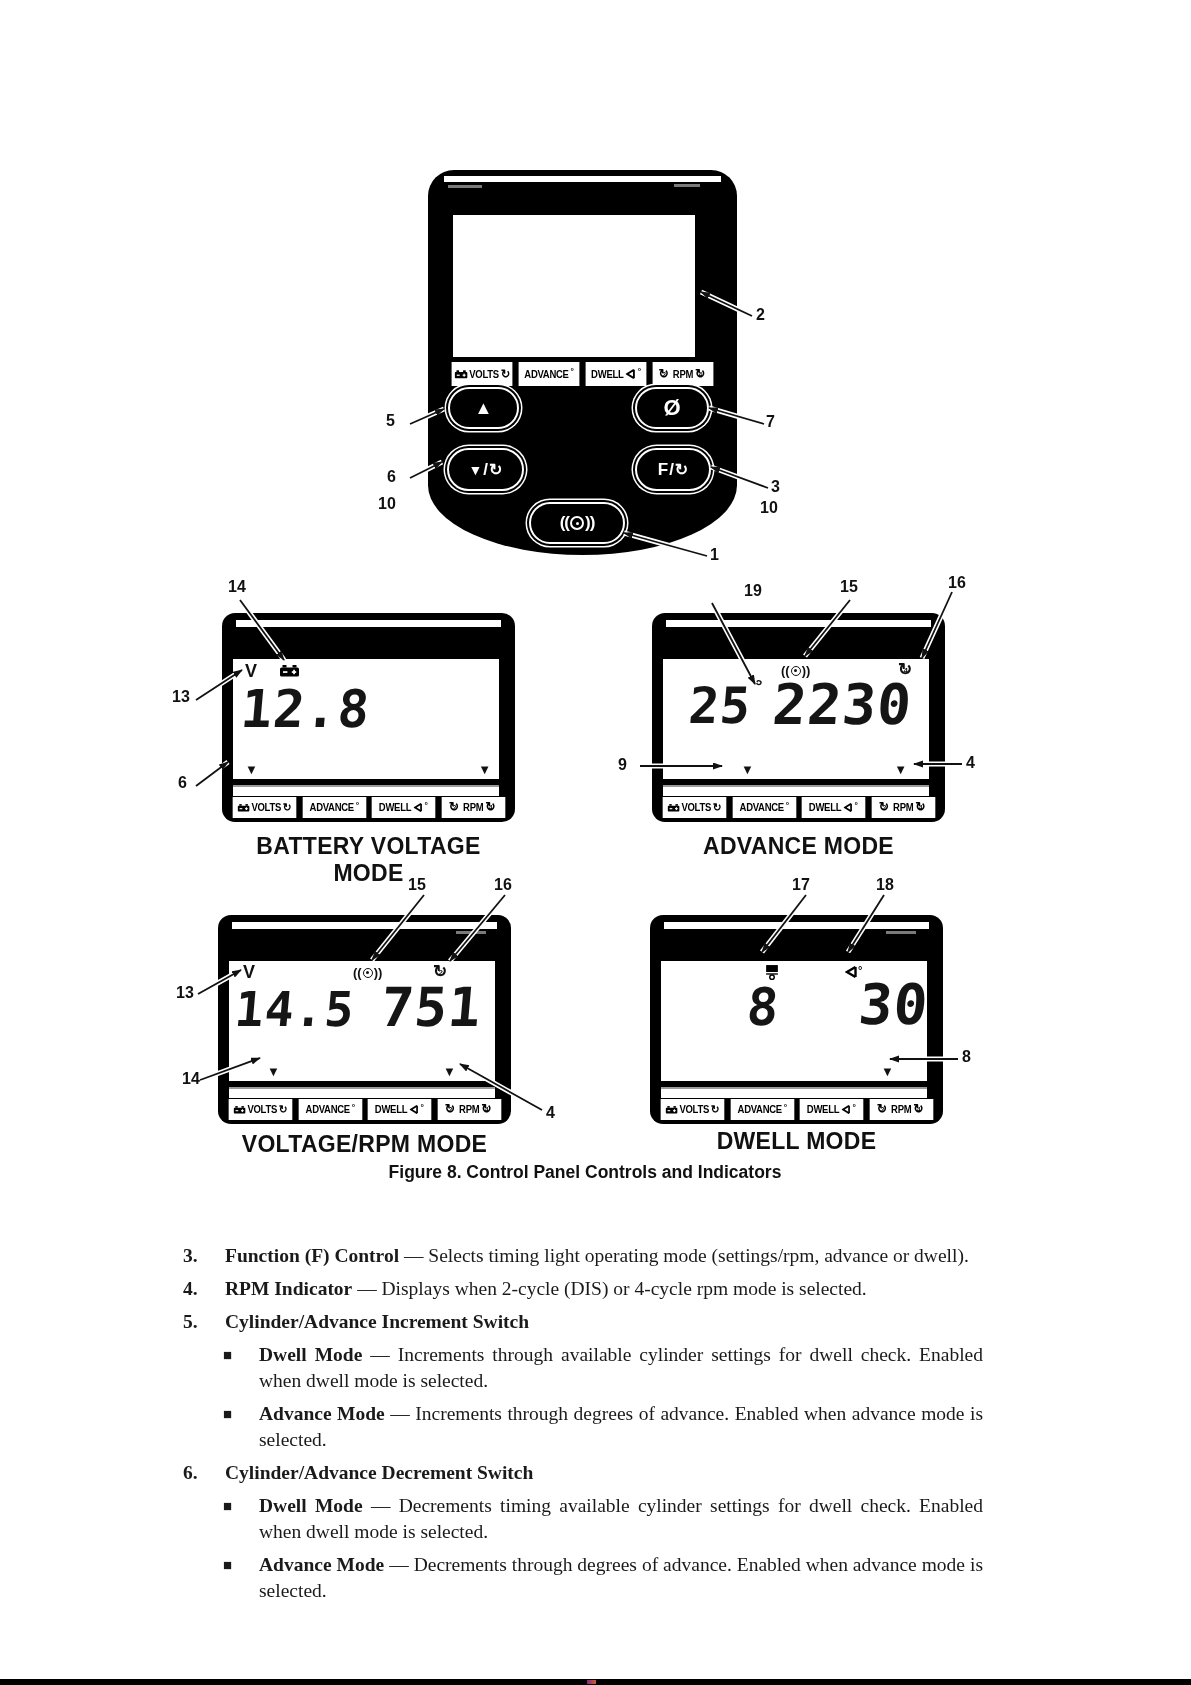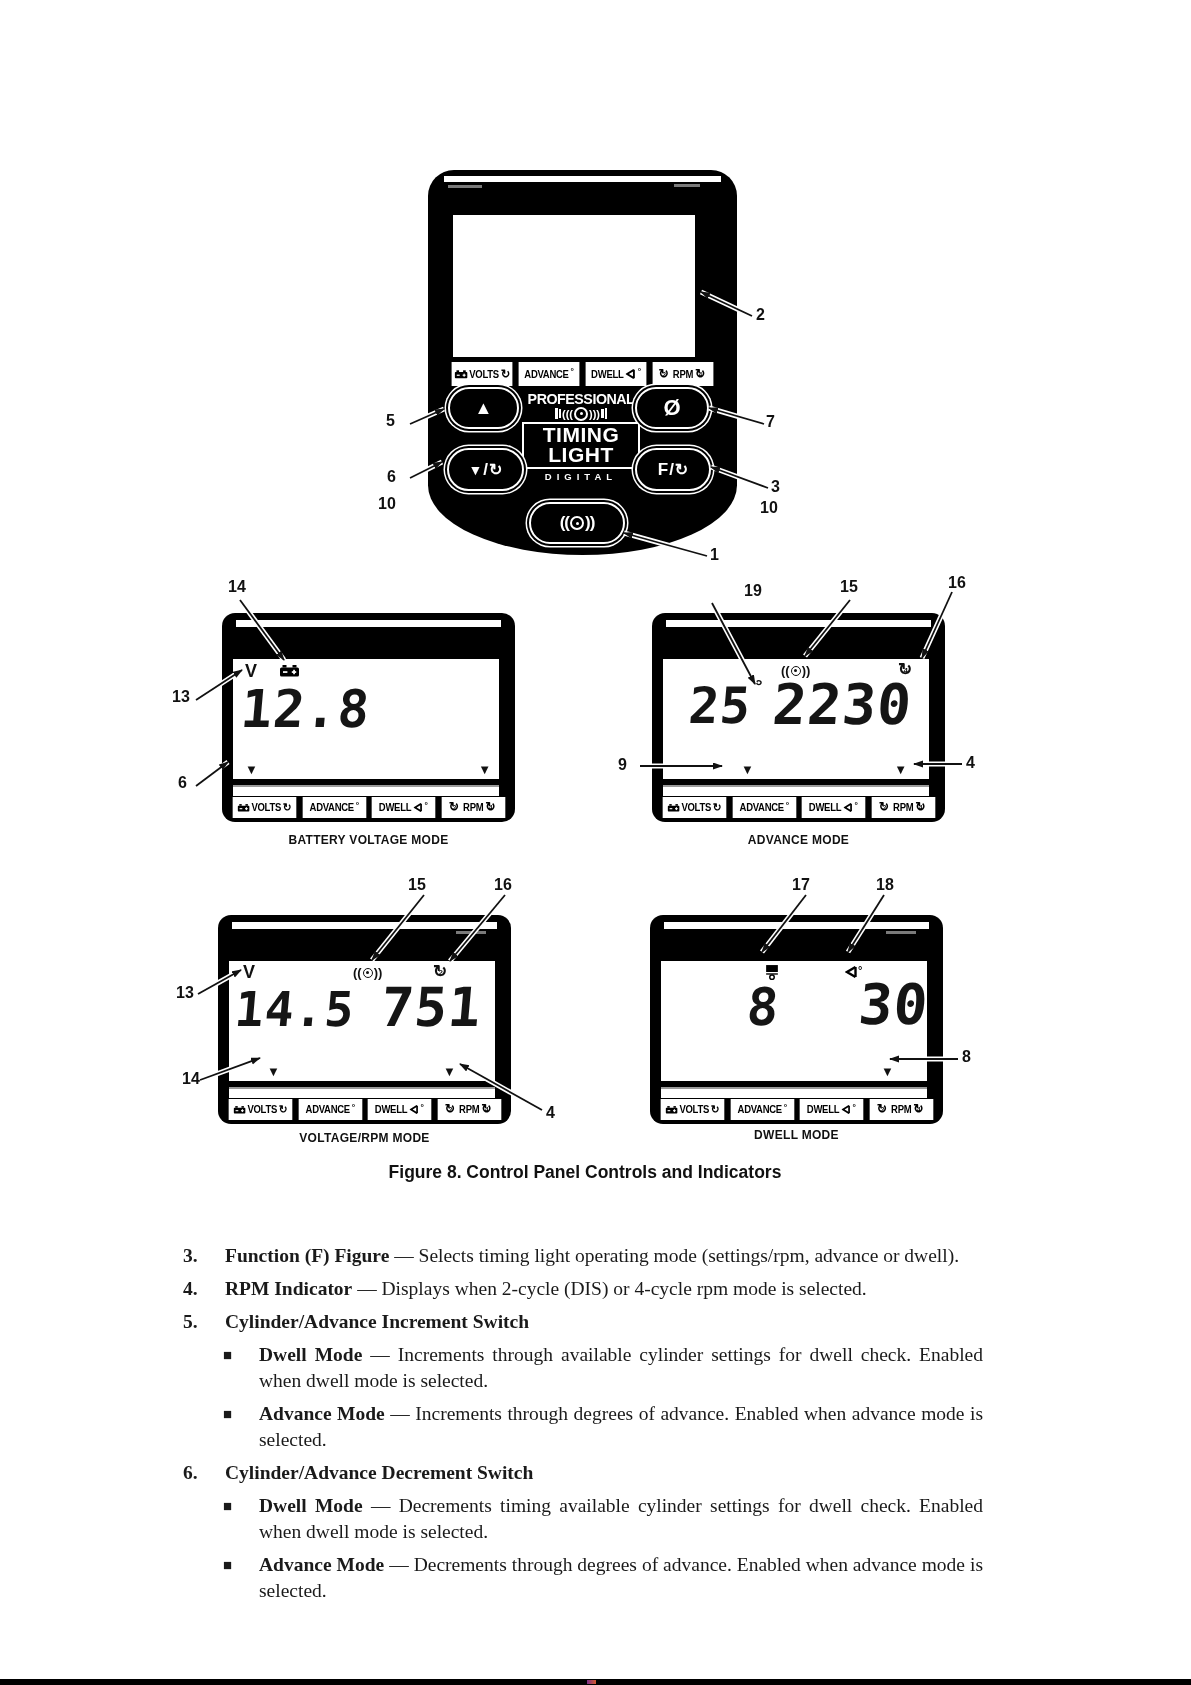--- a/index.html
+++ b/index.html
@@ -54,21 +54,21 @@
   .vmark{position:absolute;font-weight:bold;font-size:18px;line-height:1;}
   .ind{position:absolute;font-size:13px;line-height:1;}
   .lcd .cyc{width:17px;height:17px;}
   .lcd .cyc .ca{font-size:17px;line-height:17px;}
   .lcd .cyc .cd{left:5.5px;top:4.5px;font-size:8px;}
   .lcd-strobe{position:absolute;font-weight:bold;font-size:13px;display:flex;align-items:center;gap:1px;}
   .lcd-strobe .sdot{width:8px;height:8px;border-width:1.5px;}
   .segdeg{position:absolute;font-weight:bold;font-size:19px;}
 
   
-  .capt{position:absolute;text-align:center;font-weight:bold;font-size:12px;letter-spacing:0.3px;}
+  .capt{position:absolute;text-align:center;font-weight:bold;font-size:23px;letter-spacing:0.3px;}
   .figcapt{position:absolute;left:185px;top:1162px;width:800px;text-align:center;font-weight:bold;font-size:17.5px;}
 
   
   .co{position:absolute;font-weight:bold;font-size:16px;z-index:6;}
 
   svg.overlay{position:absolute;left:0;top:0;z-index:5;pointer-events:none;}
 
   
   .doc{position:absolute;left:183px;top:1236px;width:800px;font-family:"Liberation Serif",serif;
        font-size:19.5px;line-height:26px;text-align:justify;color:#1a1a1a;}
@@ -124,37 +124,20 @@
           <span class="cd">2</span>
         </span>
       <span>RPM</span>
       <span class="cyc">
           <span class="ca">↻</span>
           <span class="cd">4</span>
         </span>
     </div>
   </div>
 
-  <div class="logo">
-    <div class="l1">PROFESSIONAL</div>
-    <div class="sg">
-      <i style="height:11px;"></i>
-        <i style="height:9px;"></i>
-        <span>(((</span>
-        <span class="sdot"></span>
-        <span>)))</span>
-        <i style="height:9px;"></i>
-        <i style="height:11px;"></i>
-    </div>
-    <div class="tl-box">
-      <div>TIMING</div>
-      <div>LIGHT</div>
-    </div>
-    <div class="l4">DIGITAL</div>
-  </div>
 
   <div class="pill" style="left:20px;top:217px;width:67px;height:38px;">
     <span class="tri">▲</span>
   </div>
   <div class="pill" style="left:207px;top:217px;width:70px;height:38px;font-size:22px;">
     <span>Ø</span>
   </div>
   <div class="pill" style="left:19px;top:278px;width:73px;height:39px;">
     <span class="tri" style="font-size:14px;">▼</span>
       <span class="sl">/</span>
@@ -485,21 +468,21 @@
 <span class="co" style="left:176px;top:984px;">13</span>
 <span class="co" style="left:182px;top:1070px;">14</span>
 <span class="co" style="left:546px;top:1104px;">4</span>
 <span class="co" style="left:792px;top:876px;">17</span>
 <span class="co" style="left:876px;top:876px;">18</span>
 <span class="co" style="left:962px;top:1048px;">8</span>
 
 <div class="doc">
   <div class="item">
     <span class="num">3.</span>
-    <span class="body"><b>Function (F) Figure</b> <span>— Selects timing light operating mode (settings/rpm, advance or dwell).</span></span>
+    <span class="body"><b>Function (F) Control</b> <span>— Selects timing light operating mode (settings/rpm, advance or dwell).</span></span>
   </div>
   <div class="item">
     <span class="num">4.</span>
     <span class="body"><b>RPM Indicator</b> <span>— Displays when 2-cycle (DIS) or 4-cycle rpm mode is selected.</span></span>
   </div>
   <div class="item">
     <span class="num">5.</span>
     <span class="body"><b>Cylinder/Advance Increment Switch</b></span>
   </div>
   <div class="blt">

